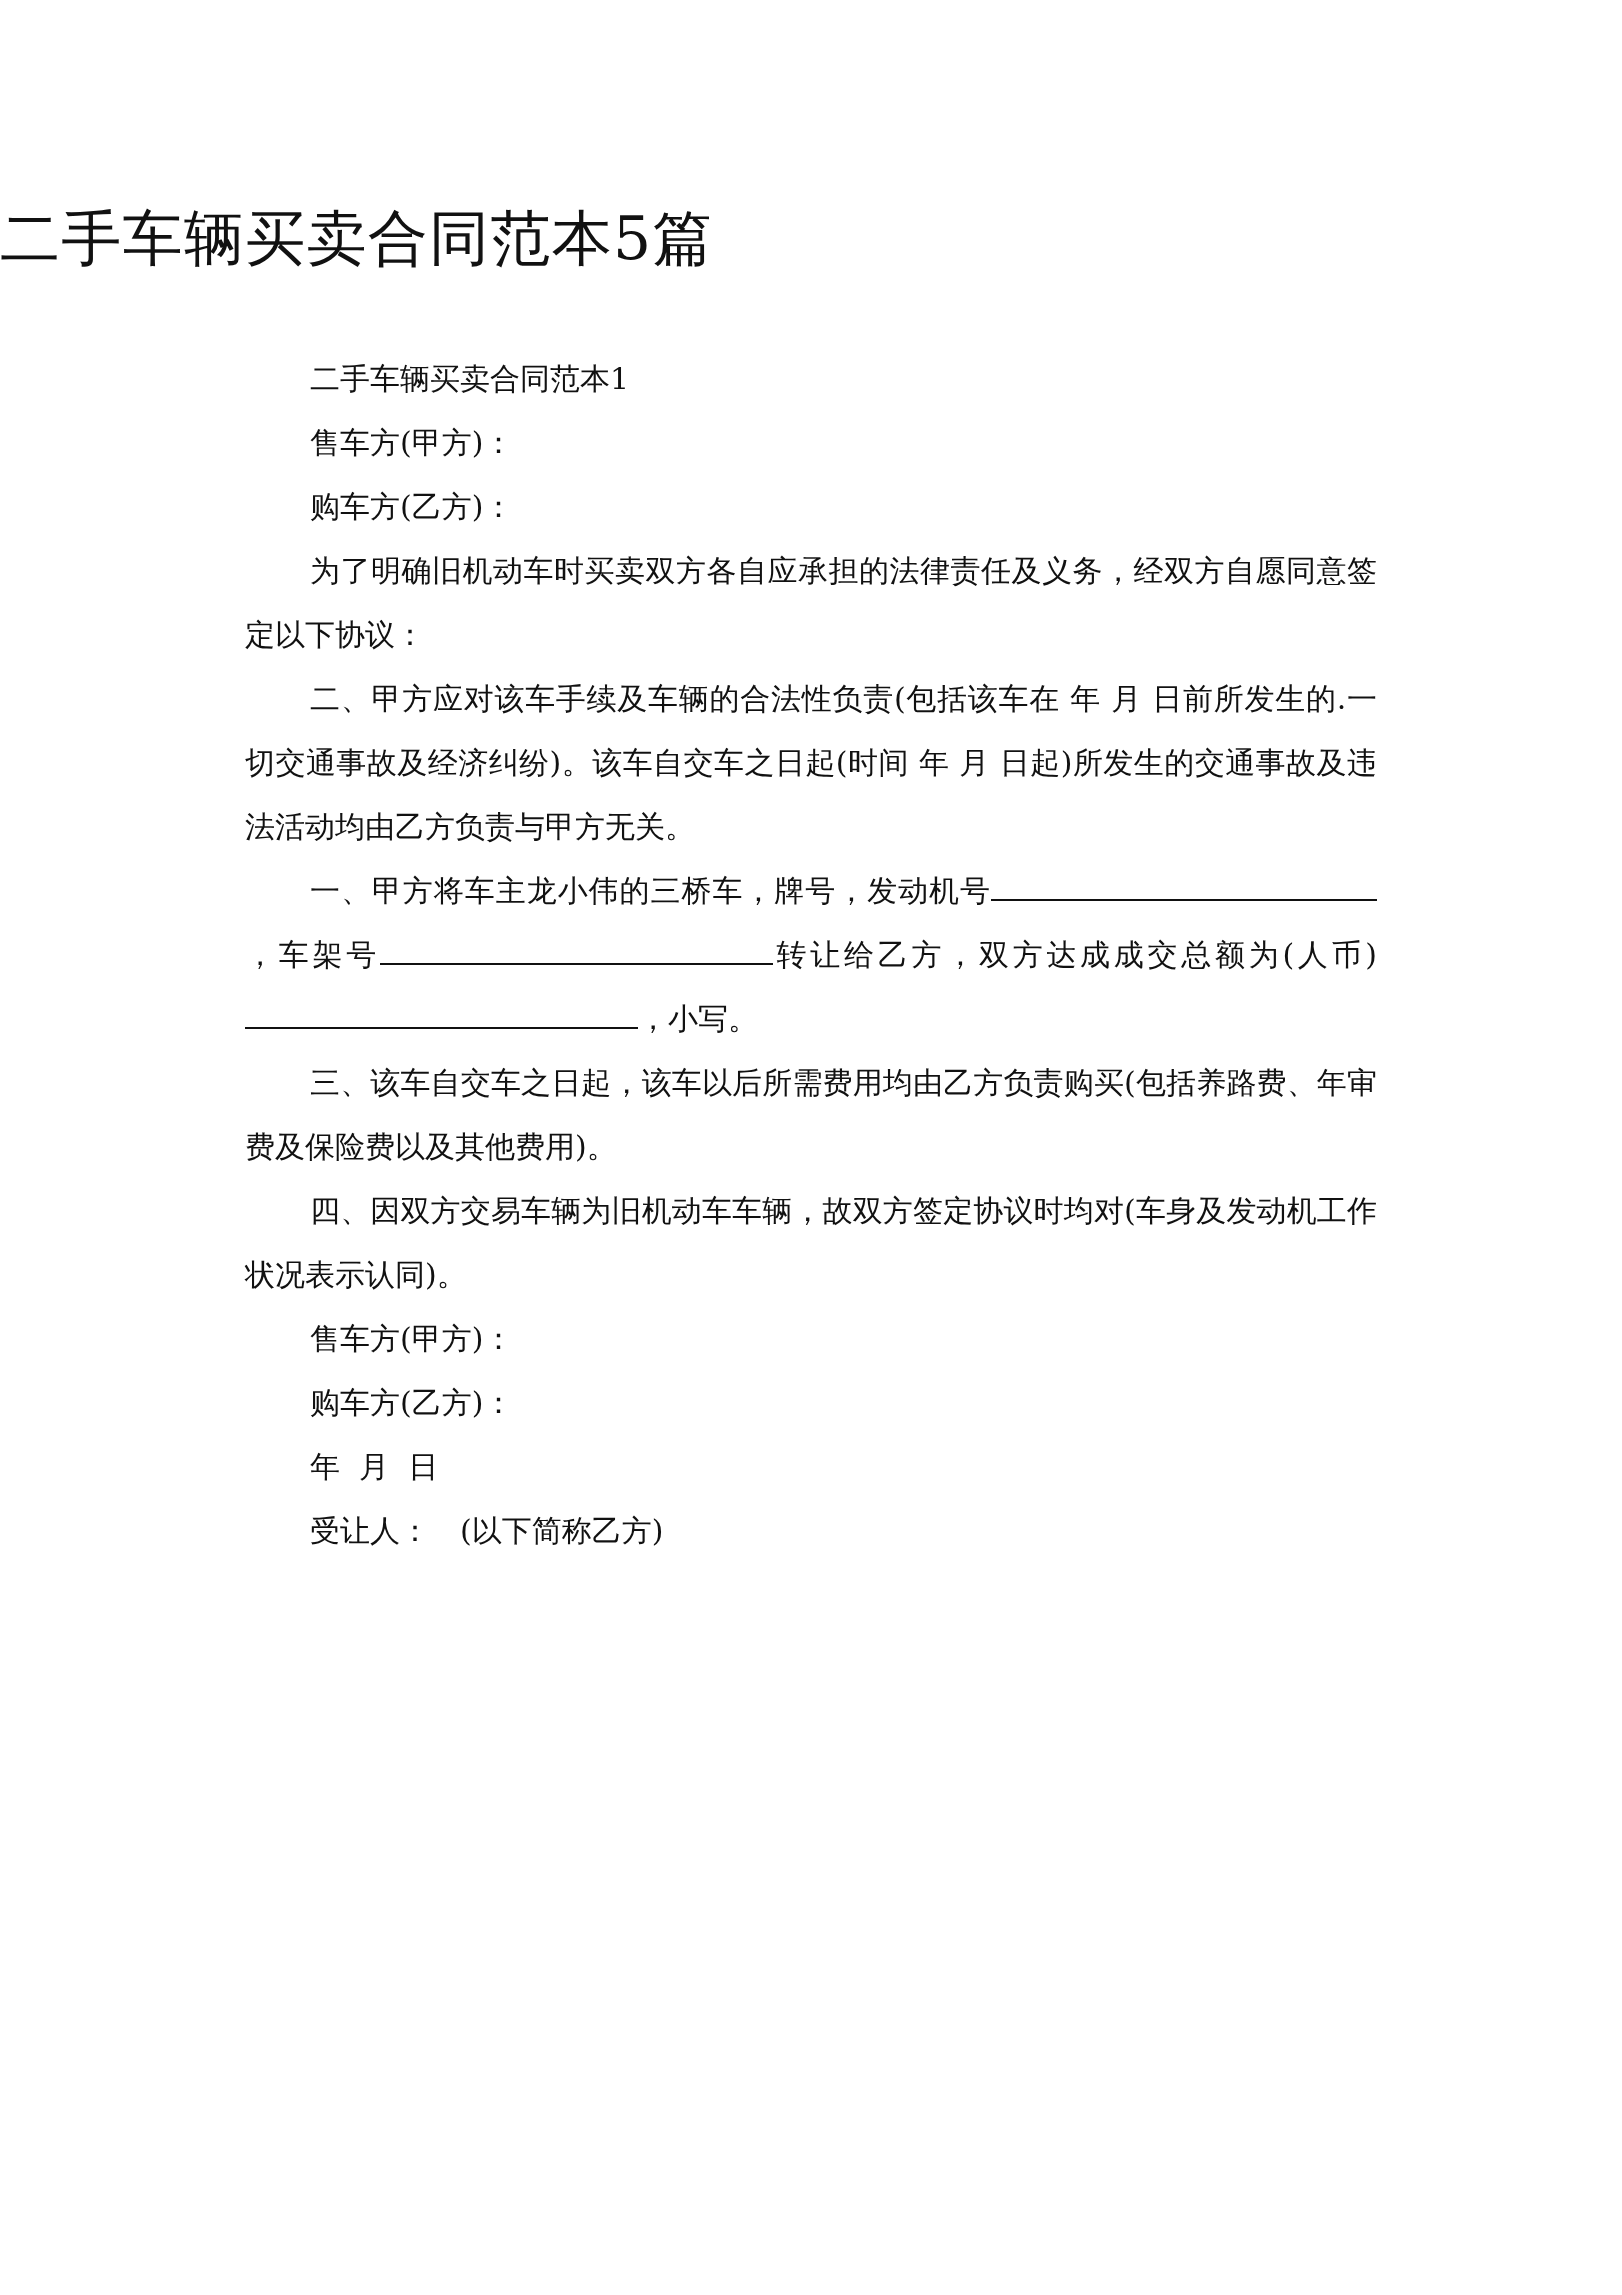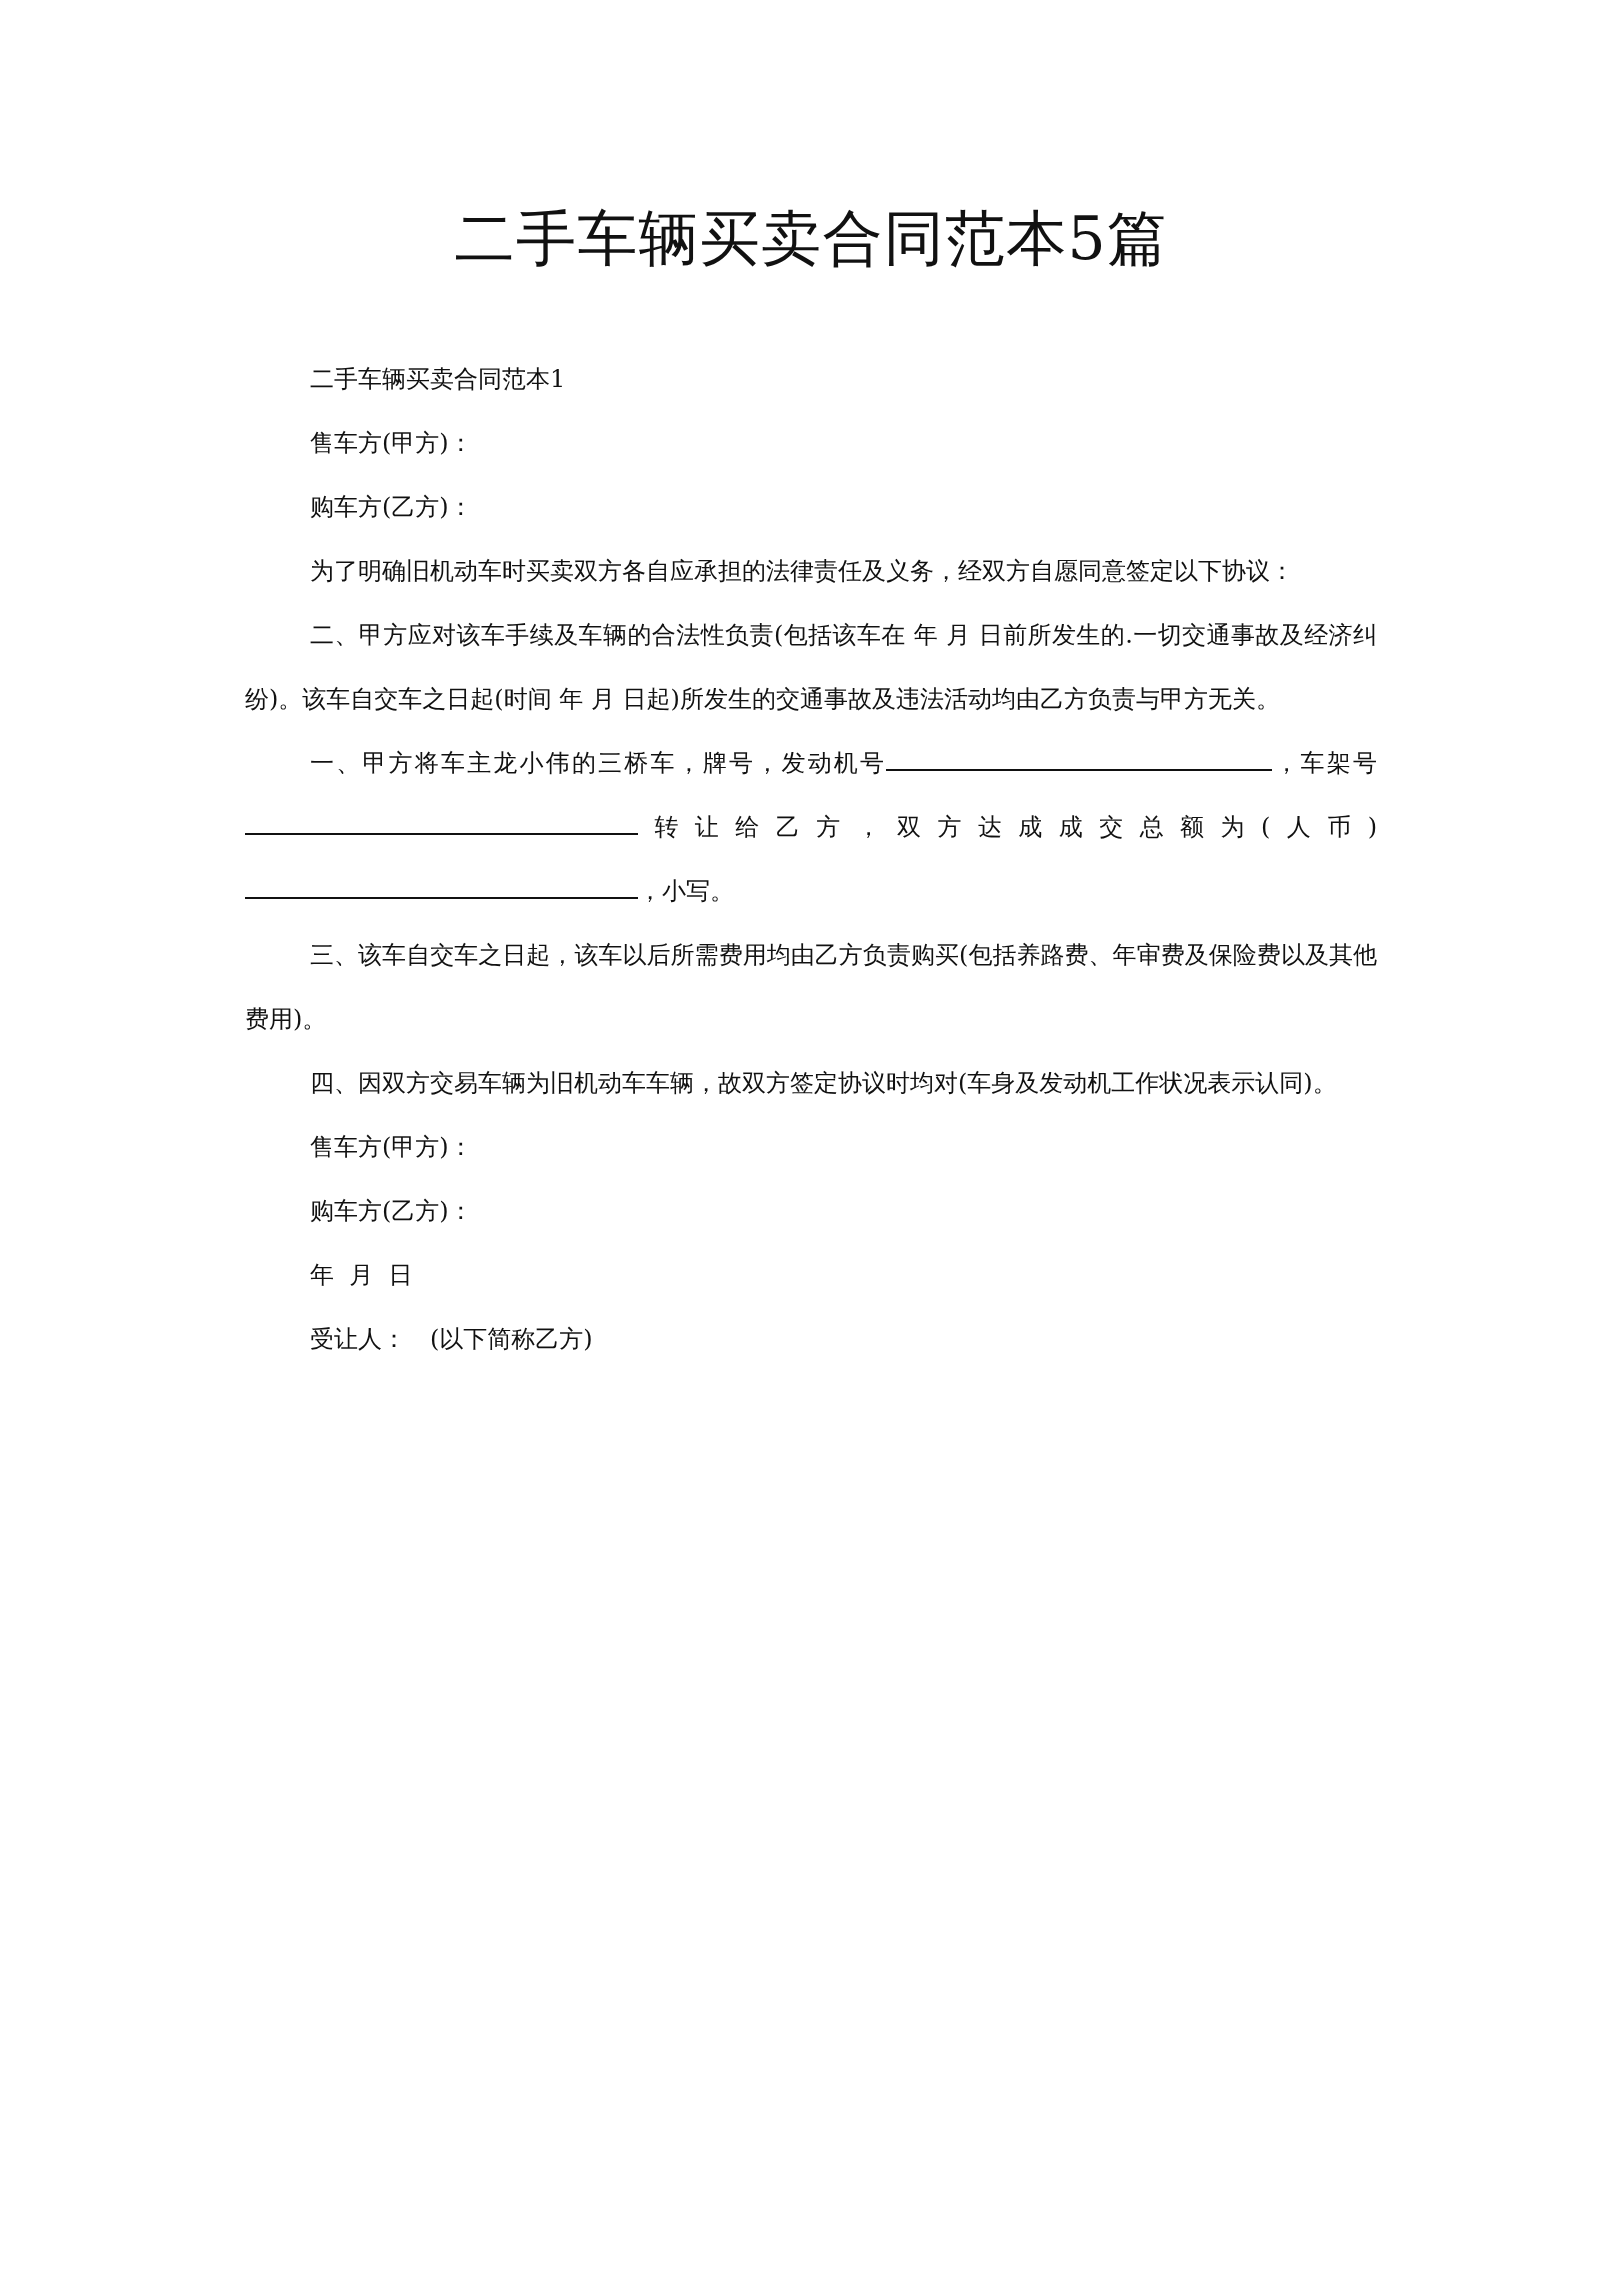--- a/index.html
+++ b/index.html
@@ -21,33 +21,33 @@
       top: 0;
       width: 1623px;
       height: 2295px;
       background: #ffffff;
     }
     .title {
       position: absolute;
       left: 0;
       top: 196px;
       width: 1623px;
-      text-align: center;
+      text-align: left;
       font-size: 60px;
       line-height: 85px;
       letter-spacing: 1.3px;
       font-weight: normal;
       margin: 0;
     }
     .body {
       position: absolute;
       left: 245px;
       top: 347px;
       width: 1132px;
-      font-size: 24px;
+      font-size: 30px;
       line-height: 64px;
       margin: 0;
     }
     .para {
       margin: 0;
       text-indent: 65px;
       text-align: justify;
       text-align-last: left;
       word-break: break-all;
     }

